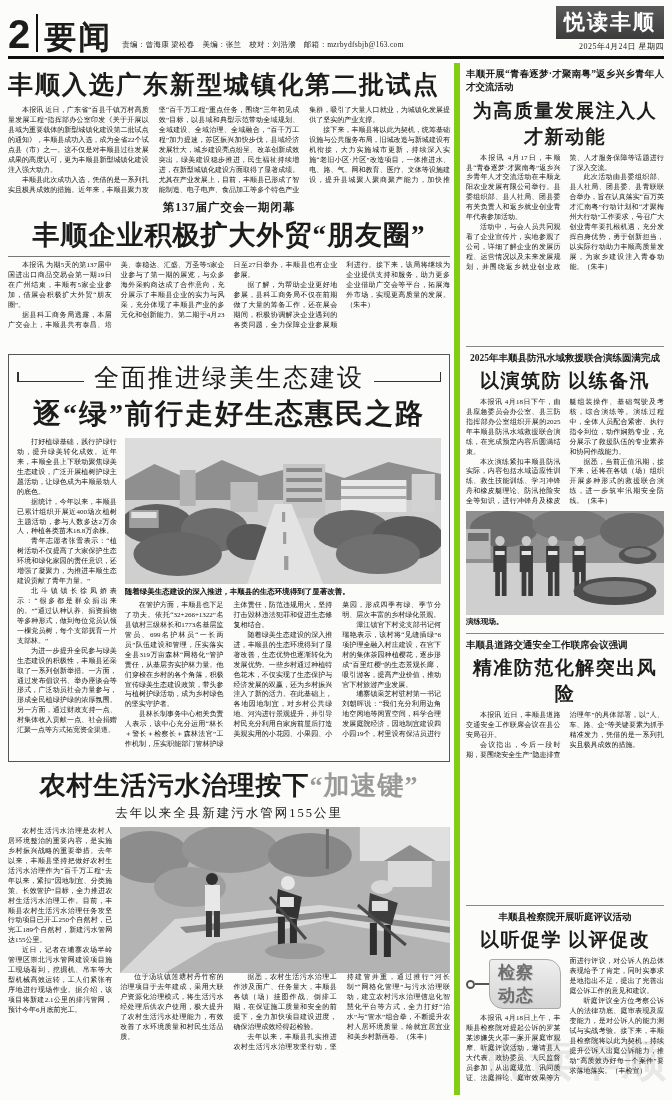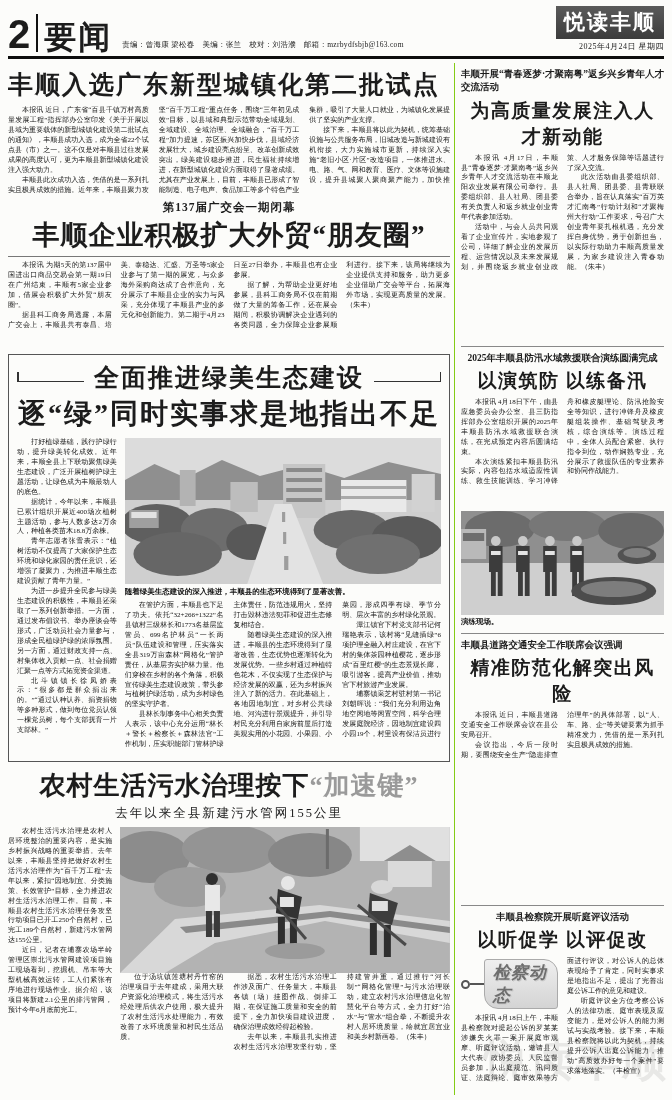--- a/index.html
+++ b/index.html
@@ -19,21 +19,21 @@
   .credits { font-size:7.5px; color:#222; margin:0 0 2px 10px; letter-spacing:0.3px; }
   .hdr-right { text-align:right; }
   .masthead { display:inline-block; background:linear-gradient(#5a5a5a,#3c3c3c); color:#fff;
     font-weight:bold; font-size:21px; letter-spacing:2px; padding:2px 8px 3px 8px;
     font-family:"Liberation Sans",sans-serif; }
   .dateline { font-size:8px; margin-top:2px; color:#222; letter-spacing:0.5px; }
   .rule { height:3px; background:#0d0d0d; margin-top:4px; }
   
   .main { display:flex; margin-top:4px; height:1032px; }
   .colL { width:442px; }
-  .colR { flex:1; border-left:1px solid #84cc16; margin-left:4px; padding-left:6px; }
+  .colR { flex:1; border-left:6px solid #84cc16; margin-left:4px; padding-left:6px; }
   
   .kicker { text-align:center; font-size:11px; font-weight:bold; letter-spacing:1px; }
   p.bd { font-size:7px; line-height:1.42; text-align:justify; text-indent:2em; color:#141414; }
   .cols3 { column-count:3; column-gap:10px; overflow:hidden; }
   .cols4 { column-count:4; column-gap:9px; overflow:hidden; }
   .cols2 { column-count:2; column-gap:9px; overflow:hidden; }
   .caption { font-size:7.5px; font-weight:bold; color:#111; }
   .photo { display:block; width:100%; }
   
   .a-head { font-size:25px; font-weight:bold; text-align:left; letter-spacing:2px; margin:5px 0 5px; white-space:nowrap; }
@@ -42,21 +42,21 @@
   .b-kicker { margin-top:4px; font-size:11.5px; }
   .b-head { font-size:27px; font-weight:bold; text-align:center; letter-spacing:1px; margin:2px 0 3px; }
   .b-line { border-top:1px solid #777; margin:2px 0 4px; }
   .b-body { height:88px; }
   
   .boxC { border:1px solid #555; margin-top:5px; padding:6px 8px 6px 8px; height:408px; }
   .c-titlerow { display:flex; align-items:center; }
   .c-bracket { flex:1; height:8px; border-bottom:1.5px solid #333; position:relative; }
   .c-bracket.l::before, .c-bracket.r::after { content:""; position:absolute; bottom:0; width:1.5px; height:9px; background:#333; }
   .c-bracket.l::before { left:0; } .c-bracket.r::after { right:0; }
-  .c-h1 { font-size:25px; font-weight:bold; letter-spacing:2px; padding:0 10px; white-space:nowrap; }
+  .c-h1 { font-size:25px; font-weight:normal; letter-spacing:2px; padding:0 10px; white-space:nowrap; }
   .c-h2 { font-size:28px; font-weight:bold; text-align:center; letter-spacing:2px; margin:1px 0 5px; }
   .c-bodyrow { display:flex; gap:8px; }
   .c-left { width:24%; }
   .c-right { width:76%; }
   .c-photo { height:146px; background:#cfcfcf; }
   .c-caption { margin:3px 0 4px; }
   .c-cols { height:152px; }
   
   .artD { margin-top:6px; }
   .d-head { font-size:26px; font-weight:bold; text-align:center; letter-spacing:1px; margin:3px 0 2px; white-space:nowrap; }
@@ -76,21 +76,21 @@
   .r-body-1 { height:186px; }
   .r-body-2 { height:110px; }
   .r-body-3 { height:188px; }
   .r-body-4 { height:148px; }
   .r-photo { height:104px; background:#c9c9c9; margin-top:3px; }
   .r-caption { margin-top:2px; }
   .badge { break-inside:avoid; display:flex; align-items:center; margin:2px 0 5px; }
   .badge-icon { display:flex; align-items:center; }
   .badge-circle { width:9px; height:9px; border:2px solid #555; border-radius:50%; }
   .badge-line { width:14px; height:2px; background:#555; }
-  .badge-text { font-size:17px; font-weight:bold; font-style:italic; color:#6e6e6e;
+  .badge-text { font-size:17px; font-weight:bold; color:#6e6e6e;
     letter-spacing:1px; text-shadow:1px 1px 0 #c9c9c9; font-family:"Liberation Sans",sans-serif;
     background:linear-gradient(#efefef,#d4d4d4); border-radius:3px 14px 3px 14px; padding:1px 8px; border:1px solid #aaa; }
   
   .watermark { position:absolute; right:4px; bottom:10px; font-size:44px; font-weight:bold;
     color:rgba(60,60,60,0.10); letter-spacing:2px; pointer-events:none; white-space:nowrap;
     font-family:"Liberation Sans",sans-serif; z-index:5; }
 </style>
 </head>
 <body>
 
@@ -133,28 +133,28 @@
           <p class="bd">据了解，为帮助企业更好地参展，县科工商务局不仅在前期做了大量的筹备工作，还在展会期间，积极协调解决企业遇到的各类问题，全力保障企业参展顺利进行。接下来，该局将继续为企业提供支持和服务，助力更多企业借助广交会等平台，拓展海外市场，实现更高质量的发展。（朱丰）</p>
         </div>
       </div>
 
       <div class="boxC">
         <div class="c-titlerow">
           <div class="c-bracket l"></div>
           <div class="c-h1">全面推进绿美生态建设</div>
           <div class="c-bracket r"></div>
         </div>
-        <div class="c-h2">逐“绿”同时实事求是地指出不足</div>
+        <div class="c-h2">逐“绿”前行走好生态惠民之路</div>
         <div class="c-bodyrow">
           <div class="c-left">
             <p class="bd">打好植绿基础，践行护绿行动，提升绿美转化成效。近年来，丰顺全县上下联动聚焦绿美生态建设，广泛开展植树护绿主题活动，让绿色成为丰顺最动人的底色。</p>
             <p class="bd">据统计，今年以来，丰顺县已累计组织开展近400场次植树主题活动，参与人数多达2万余人，种植各类苗木18.8万余株。</p>
             <p class="bd">青年志愿者张雪表示：“植树活动不仅提高了大家保护生态环境和绿化家园的责任意识，还增强了凝聚力，为推进丰顺生态建设贡献了青年力量。”</p>
+            <p class="bd">北斗镇镇长徐凤娇表示：“很多都是群众捐出来的。”“通过认种认养、捐资捐物等多种形式，做到每位党员认领一棵党员树，每个支部抚育一片支部林。”</p>
             <p class="bd">为进一步提升全民参与绿美生态建设的积极性，丰顺县还采取了一系列创新举措。一方面，通过发布倡议书、举办座谈会等形式，广泛动员社会力量参与，形成全民植绿护绿的浓厚氛围。另一方面，通过财政支持一点、村集体收入贡献一点、社会捐赠汇聚一点等方式拓宽资金渠道。</p>
-            <p class="bd">北斗镇镇长徐凤娇表示：“很多都是群众捐出来的。”“通过认种认养、捐资捐物等多种形式，做到每位党员认领一棵党员树，每个支部抚育一片支部林。”</p>
           </div>
           <div class="c-right">
 
             <svg class="photo c-photo" viewBox="0 0 300 146" preserveAspectRatio="none">
               <rect x="0" y="0" width="300" height="60" fill="#dcdcdc"></rect>
               <path d="M0,42 L28,26 58,40 92,22 128,38 168,27 208,40 250,24 300,36 L300,62 L0,62 Z" fill="#8f8f8f"></path>
               <rect x="52" y="32" width="15" height="36" fill="#b3b3b3"></rect>
               <rect x="150" y="26" width="40" height="54" fill="#c6c6c6"></rect>
               <rect x="153" y="30" width="34" height="4" fill="#8a8a8a"></rect>
                 <rect x="153" y="40" width="34" height="4" fill="#8a8a8a"></rect>
@@ -256,20 +256,21 @@
           <p class="bd">此次活动由县委组织部、县人社局、团县委、县青联联合举办，旨在认真落实“百万英才汇南粤”行动计划和“才聚梅州大行动”工作要求，号召广大创业青年要扎根机遇，充分发挥自身优势，勇于创新担当，以实际行动助力丰顺高质量发展，为家乡建设注入青春动能。（朱丰）</p>
         </div>
       </div>
 
       <div class="rArt">
         <div class="r-kicker" style="text-align:center">2025年丰顺县防汛水域救援联合演练圆满完成</div>
         <div class="r-head">以演筑防 以练备汛</div>
         <div class="r-body-2 cols2">
           <p class="bd">本报讯 4月18日下午，由县应急委员会办公室、县三防指挥部办公室组织开展的2025年丰顺县防汛水域救援联合演练，在完成预定内容后圆满结束。</p>
           <p class="bd">本次演练紧扣丰顺县防汛实际，内容包括水域适应性训练、救生技能训练、学习冲锋舟和橡皮艇理论、防汛抢险安全等知识，进行冲锋舟及橡皮艇组装操作、基础驾驶及考核，综合演练等。演练过程中，全体人员配合紧密、执行指令到位，动作娴熟专业，充分展示了救援队伍的专业素养和协同作战能力。</p>
+          <p class="bd">据悉，当前正值汛期，接下来，还将在各镇（场）组织开展多种形式的救援联合演练，进一步筑牢汛期安全防线。（朱丰）</p>
         </div>
 
         <svg class="photo r-photo" viewBox="0 0 210 104" preserveAspectRatio="none">
           <rect x="0" y="0" width="210" height="104" fill="#cfcfcf"></rect>
           <rect x="0" y="0" width="210" height="52" fill="#8f8f8f"></rect>
           <ellipse cx="40" cy="18" rx="36" ry="18" fill="#6c6c6c"></ellipse>
           <ellipse cx="110" cy="14" rx="40" ry="16" fill="#777777"></ellipse>
           <ellipse cx="176" cy="20" rx="34" ry="18" fill="#696969"></ellipse>
           <rect x="0" y="18" width="26" height="30" fill="#b9b9b9"></rect>
           <rect x="2" y="22" width="22" height="8" fill="#6e6e6e"></rect>

